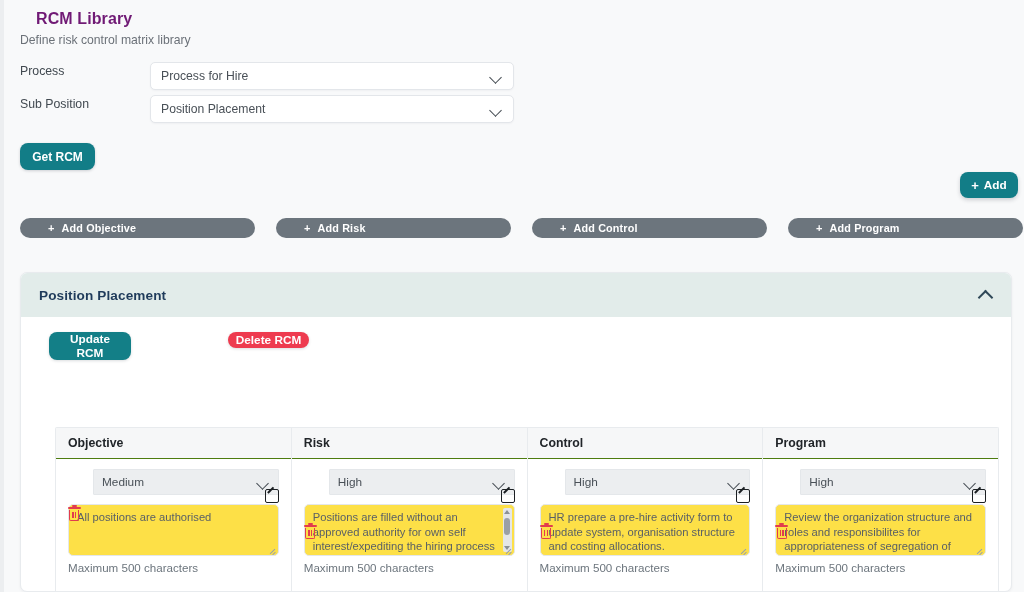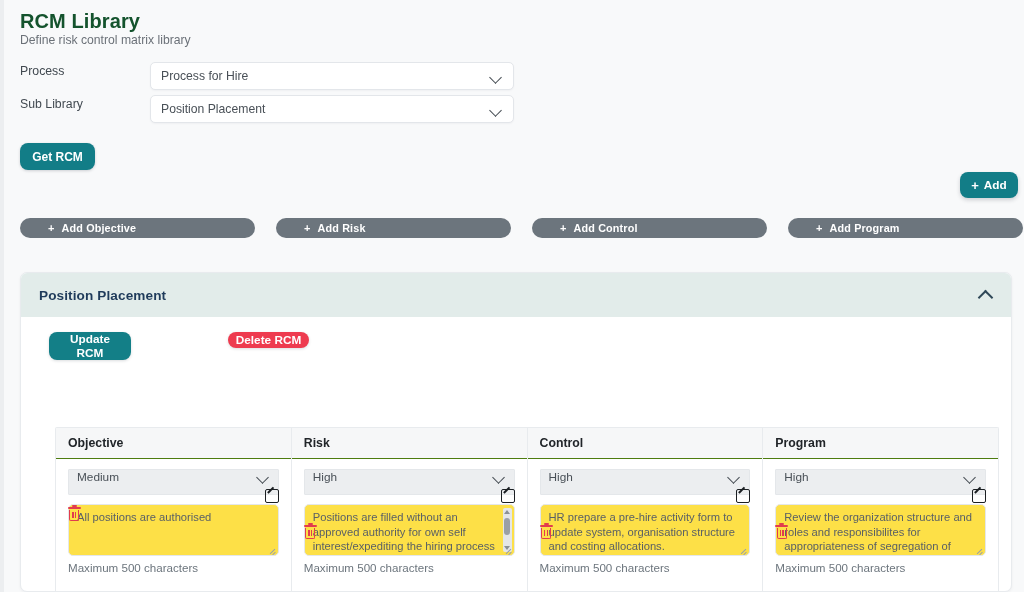--- a/index.html
+++ b/index.html
@@ -13,21 +13,21 @@
     position:relative;
   }
   .page {
     position:absolute; left:4px; top:0; width:1020px; height:592px;
     background:#f8f9fa;
     overflow:hidden;
   }
   .left-rail { position:absolute; left:0; top:0; width:4px; height:592px; background:#eceef0; }
 
   
-  .hdr-title { position:absolute; left:16px; top:10px; font-size:20px; font-weight:bold; color:#14532d; letter-spacing:.1px; }
+  .hdr-title { position:absolute; left:32px; top:10px; font-size:16px; font-weight:bold; color:#701a75; letter-spacing:.1px; }
   .hdr-sub   { position:absolute; left:16px; top:33px; font-size:12.2px; color:#6b7178; }
 
   
   .frm-label { position:absolute; font-size:12.3px; color:#414950; }
   .lbl-process { left:16px; top:64px;text-align:right; }
   .lbl-subprocess { left:16px; top:97px; }
 
   .select {
     position:absolute; left:146px; width:364px; height:28px;
     background:#ffffff; border:1px solid #e3e6ea; border-radius:5px;
@@ -116,22 +116,22 @@
   .col:last-child { border-right:none; }
   .col-head {
     height:31px; background:#f6f7f8; border-bottom:1px solid #4d7c0f;
     display:flex; align-items:center; padding-left:12px;
     font-size:12.3px; font-weight:bold; color:#212529;
   }
   .col-body { padding:10px 12px 0 12px; position:relative; height:179px; }
 
   .cell-select {
     height:26px; background:#eceef0; border:1px solid #e4e7ea; border-radius:1px;
-    display:flex; padding:0 8px;
-    font-size:11.8px; color:#495057; cursor:pointer;
+    display:flex; align-items:center; padding:0 8px;
+    font-size:11.8px; color:#495057; cursor:pointer;margin-left:25px;
   }
   .cell-select .val { flex:1; }
 
   .cell-text {
     margin-top:9px; height:52px; background:#fde047;
     border:1px solid #e4e7ea; border-radius:5px;
     padding:5px 8px; font-size:11.2px; line-height:14.6px; color:#5a6065;
     overflow:hidden; position:relative; cursor:text;
   }
   .cell-text.scrolling { overflow:hidden; padding-right:16px; }
@@ -191,21 +191,21 @@
 
   <div class="hdr-title">RCM Library</div>
   <div class="hdr-sub">Define risk control matrix library</div>
 
   <div class="frm-label lbl-process">Process</div>
   <div class="select sel-process">
     <span class="val">Process for Hire</span>
     <span class="chev"></span>
   </div>
 
-  <div class="frm-label lbl-subprocess">Sub Library</div>
+  <div class="frm-label lbl-subprocess">Sub Position</div>
   <div class="select sel-subprocess">
     <span class="val">Position Placement</span>
     <span class="chev"></span>
   </div>
 
   <button class="btn btn-getrcm">Get RCM</button>
 
   <button class="btn btn-add">
     <span class="plus">+</span>
     <span>Add</span>

